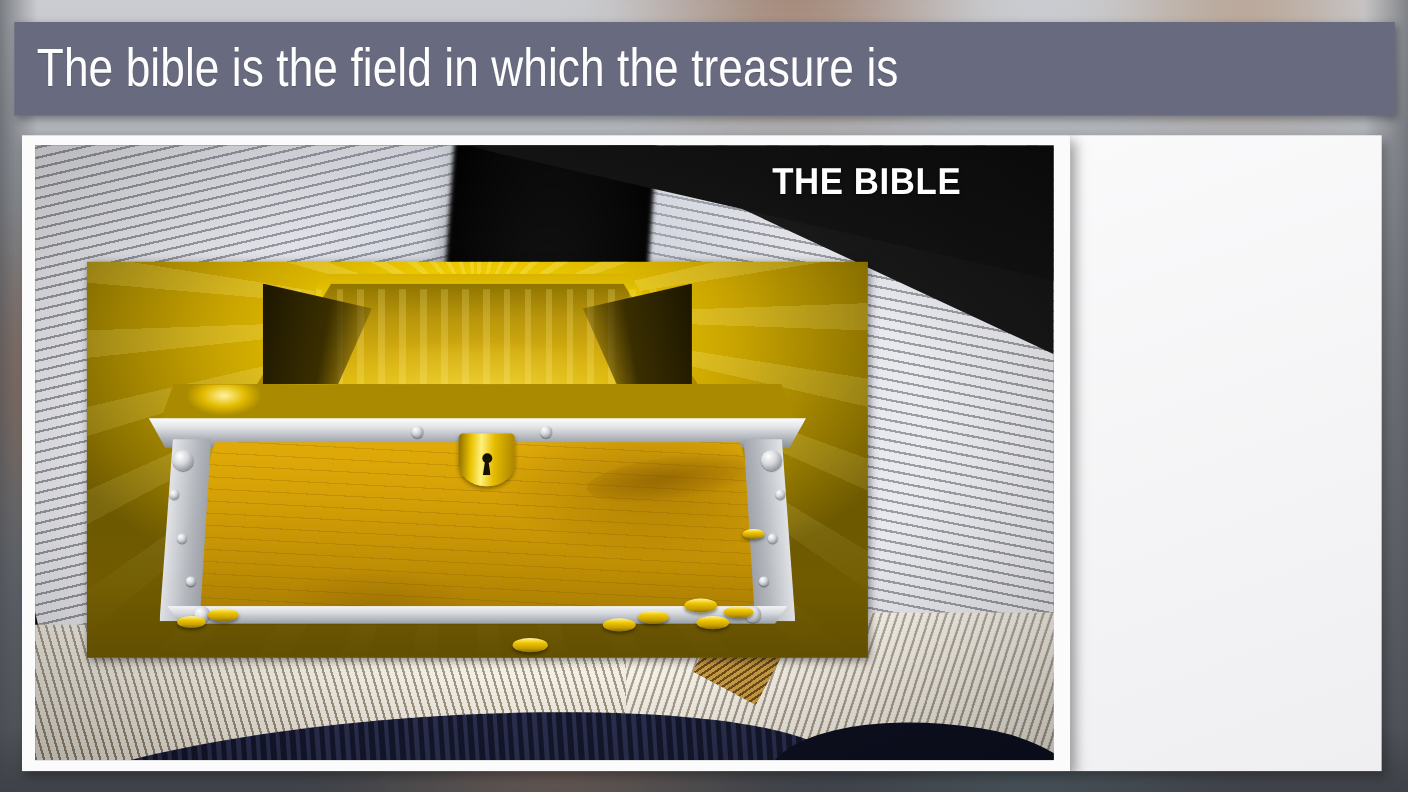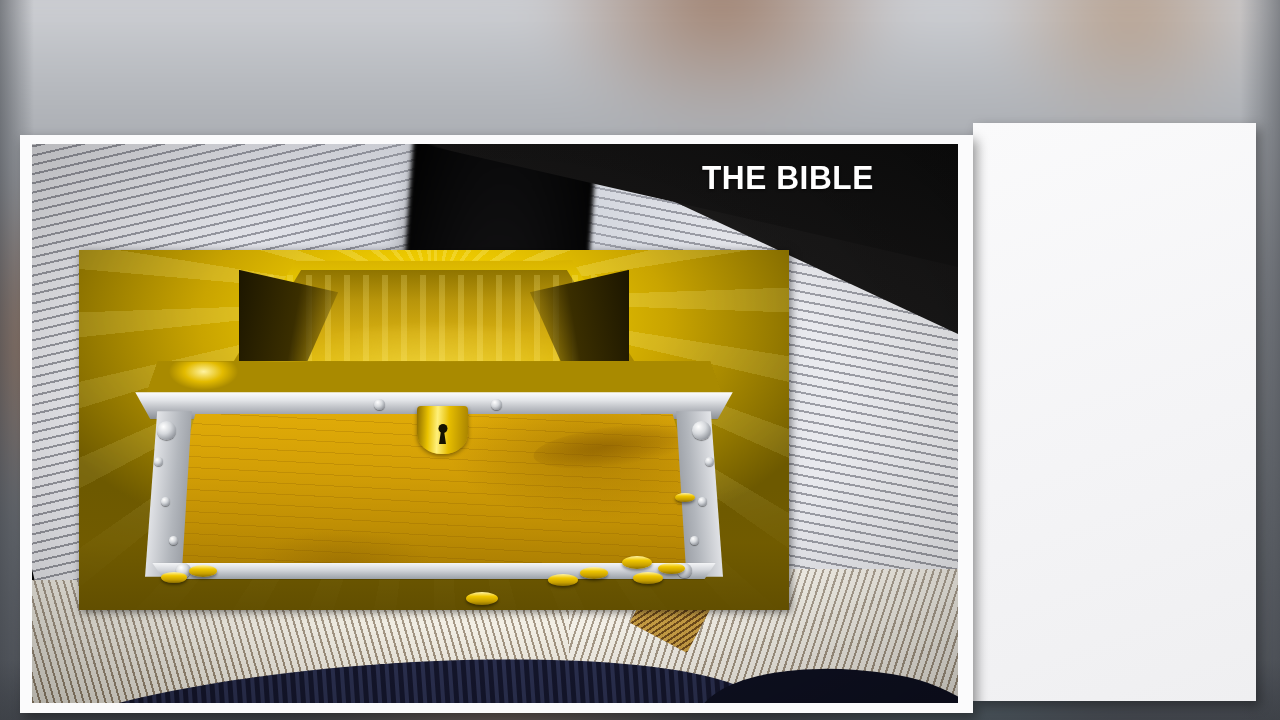--- a/index.html
+++ b/index.html
@@ -53,21 +53,20 @@
     transform-origin:left center;
     line-height:1;
     text-shadow:0 1px 1px rgba(0,0,0,.18);
   }
 
   
   .slide-card {
     position:absolute; left:20px; top:123px; width:953px; height:578px;
     background:#fbfbfc;
     box-shadow:4px 5px 11px rgba(0,0,0,.40);
-    margin-top:12px;
   }
   .photo {
     position:absolute; left:12px; top:9px; width:926px; height:559px;
     overflow:hidden;
     background:#0a0a0b;
     box-shadow:inset 0 0 2px rgba(0,0,0,.5);
   }
 
   
   .bible-photo { position:absolute; inset:0; }
@@ -335,20 +334,23 @@
   }
 </style>
 </head>
 <body>
 
 <div class="stage">
 
   <div class="backdrop"></div>
   <div class="backdrop-edge"></div>
 
+  <div class="title-bar">
+    <div class="title-text">The bible is the field in which the treasure is</div>
+  </div>
 
   <div class="slide-blank"></div>
 
   <div class="slide-card">
     <div class="photo">
 
       <div class="bible-photo">
         <div class="page-left">
           <div class="textlines"></div>
         </div>

